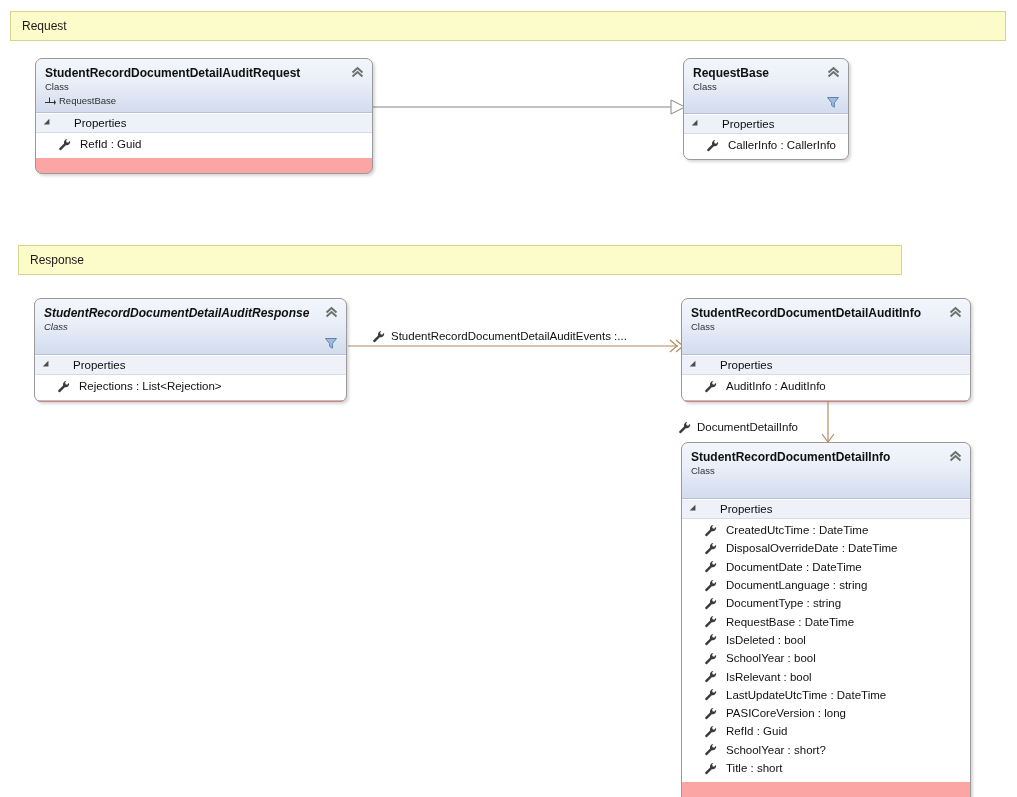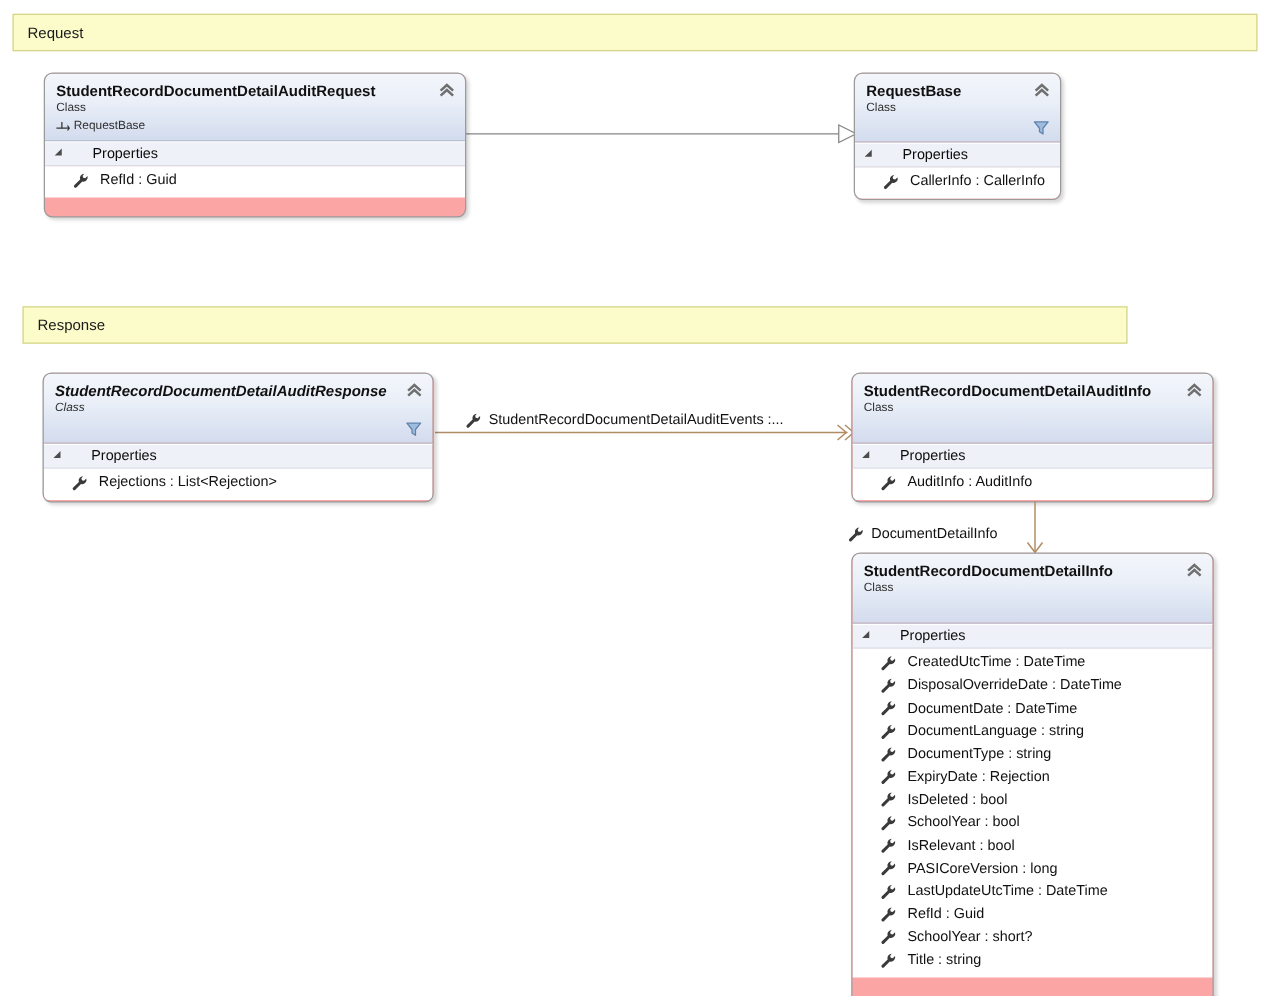--- a/index.html
+++ b/index.html
@@ -334,21 +334,21 @@
         <div class="member">
           <svg class="wrench" viewBox="0 0 16 16">
             <path d="M11.6 1.2a4.3 4.3 0 0 0-4.1 5.6L1.7 12.6a1.5 1.5 0 0 0 2.1 2.1l5.8-5.8a4.3 4.3 0 0 0 5.2-5.5l-2.3 2.3-2.0-0.5-0.5-2.0z" fill="#3a3a3a"></path>
           </svg>
           <span class="member-text">DocumentType : string</span>
         </div>
         <div class="member">
           <svg class="wrench" viewBox="0 0 16 16">
             <path d="M11.6 1.2a4.3 4.3 0 0 0-4.1 5.6L1.7 12.6a1.5 1.5 0 0 0 2.1 2.1l5.8-5.8a4.3 4.3 0 0 0 5.2-5.5l-2.3 2.3-2.0-0.5-0.5-2.0z" fill="#3a3a3a"></path>
           </svg>
-          <span class="member-text">ExpiryDate : Rejection</span>
+          <span class="member-text">RequestBase : DateTime</span>
         </div>
         <div class="member">
           <svg class="wrench" viewBox="0 0 16 16">
             <path d="M11.6 1.2a4.3 4.3 0 0 0-4.1 5.6L1.7 12.6a1.5 1.5 0 0 0 2.1 2.1l5.8-5.8a4.3 4.3 0 0 0 5.2-5.5l-2.3 2.3-2.0-0.5-0.5-2.0z" fill="#3a3a3a"></path>
           </svg>
           <span class="member-text">IsDeleted : bool</span>
         </div>
         <div class="member">
           <svg class="wrench" viewBox="0 0 16 16">
             <path d="M11.6 1.2a4.3 4.3 0 0 0-4.1 5.6L1.7 12.6a1.5 1.5 0 0 0 2.1 2.1l5.8-5.8a4.3 4.3 0 0 0 5.2-5.5l-2.3 2.3-2.0-0.5-0.5-2.0z" fill="#3a3a3a"></path>
@@ -358,42 +358,42 @@
         <div class="member">
           <svg class="wrench" viewBox="0 0 16 16">
             <path d="M11.6 1.2a4.3 4.3 0 0 0-4.1 5.6L1.7 12.6a1.5 1.5 0 0 0 2.1 2.1l5.8-5.8a4.3 4.3 0 0 0 5.2-5.5l-2.3 2.3-2.0-0.5-0.5-2.0z" fill="#3a3a3a"></path>
           </svg>
           <span class="member-text">IsRelevant : bool</span>
         </div>
         <div class="member">
           <svg class="wrench" viewBox="0 0 16 16">
             <path d="M11.6 1.2a4.3 4.3 0 0 0-4.1 5.6L1.7 12.6a1.5 1.5 0 0 0 2.1 2.1l5.8-5.8a4.3 4.3 0 0 0 5.2-5.5l-2.3 2.3-2.0-0.5-0.5-2.0z" fill="#3a3a3a"></path>
           </svg>
+          <span class="member-text">LastUpdateUtcTime : DateTime</span>
+        </div>
+        <div class="member">
+          <svg class="wrench" viewBox="0 0 16 16">
+            <path d="M11.6 1.2a4.3 4.3 0 0 0-4.1 5.6L1.7 12.6a1.5 1.5 0 0 0 2.1 2.1l5.8-5.8a4.3 4.3 0 0 0 5.2-5.5l-2.3 2.3-2.0-0.5-0.5-2.0z" fill="#3a3a3a"></path>
+          </svg>
           <span class="member-text">PASICoreVersion : long</span>
         </div>
         <div class="member">
           <svg class="wrench" viewBox="0 0 16 16">
             <path d="M11.6 1.2a4.3 4.3 0 0 0-4.1 5.6L1.7 12.6a1.5 1.5 0 0 0 2.1 2.1l5.8-5.8a4.3 4.3 0 0 0 5.2-5.5l-2.3 2.3-2.0-0.5-0.5-2.0z" fill="#3a3a3a"></path>
           </svg>
-          <span class="member-text">LastUpdateUtcTime : DateTime</span>
-        </div>
-        <div class="member">
-          <svg class="wrench" viewBox="0 0 16 16">
-            <path d="M11.6 1.2a4.3 4.3 0 0 0-4.1 5.6L1.7 12.6a1.5 1.5 0 0 0 2.1 2.1l5.8-5.8a4.3 4.3 0 0 0 5.2-5.5l-2.3 2.3-2.0-0.5-0.5-2.0z" fill="#3a3a3a"></path>
-          </svg>
           <span class="member-text">RefId : Guid</span>
         </div>
         <div class="member">
           <svg class="wrench" viewBox="0 0 16 16">
             <path d="M11.6 1.2a4.3 4.3 0 0 0-4.1 5.6L1.7 12.6a1.5 1.5 0 0 0 2.1 2.1l5.8-5.8a4.3 4.3 0 0 0 5.2-5.5l-2.3 2.3-2.0-0.5-0.5-2.0z" fill="#3a3a3a"></path>
           </svg>
           <span class="member-text">SchoolYear : short?</span>
         </div>
         <div class="member">
           <svg class="wrench" viewBox="0 0 16 16">
             <path d="M11.6 1.2a4.3 4.3 0 0 0-4.1 5.6L1.7 12.6a1.5 1.5 0 0 0 2.1 2.1l5.8-5.8a4.3 4.3 0 0 0 5.2-5.5l-2.3 2.3-2.0-0.5-0.5-2.0z" fill="#3a3a3a"></path>
           </svg>
-          <span class="member-text">Title : string</span>
+          <span class="member-text">Title : short</span>
         </div>
       </div>
   </div>
 
 </div>
 
 </body></html>

